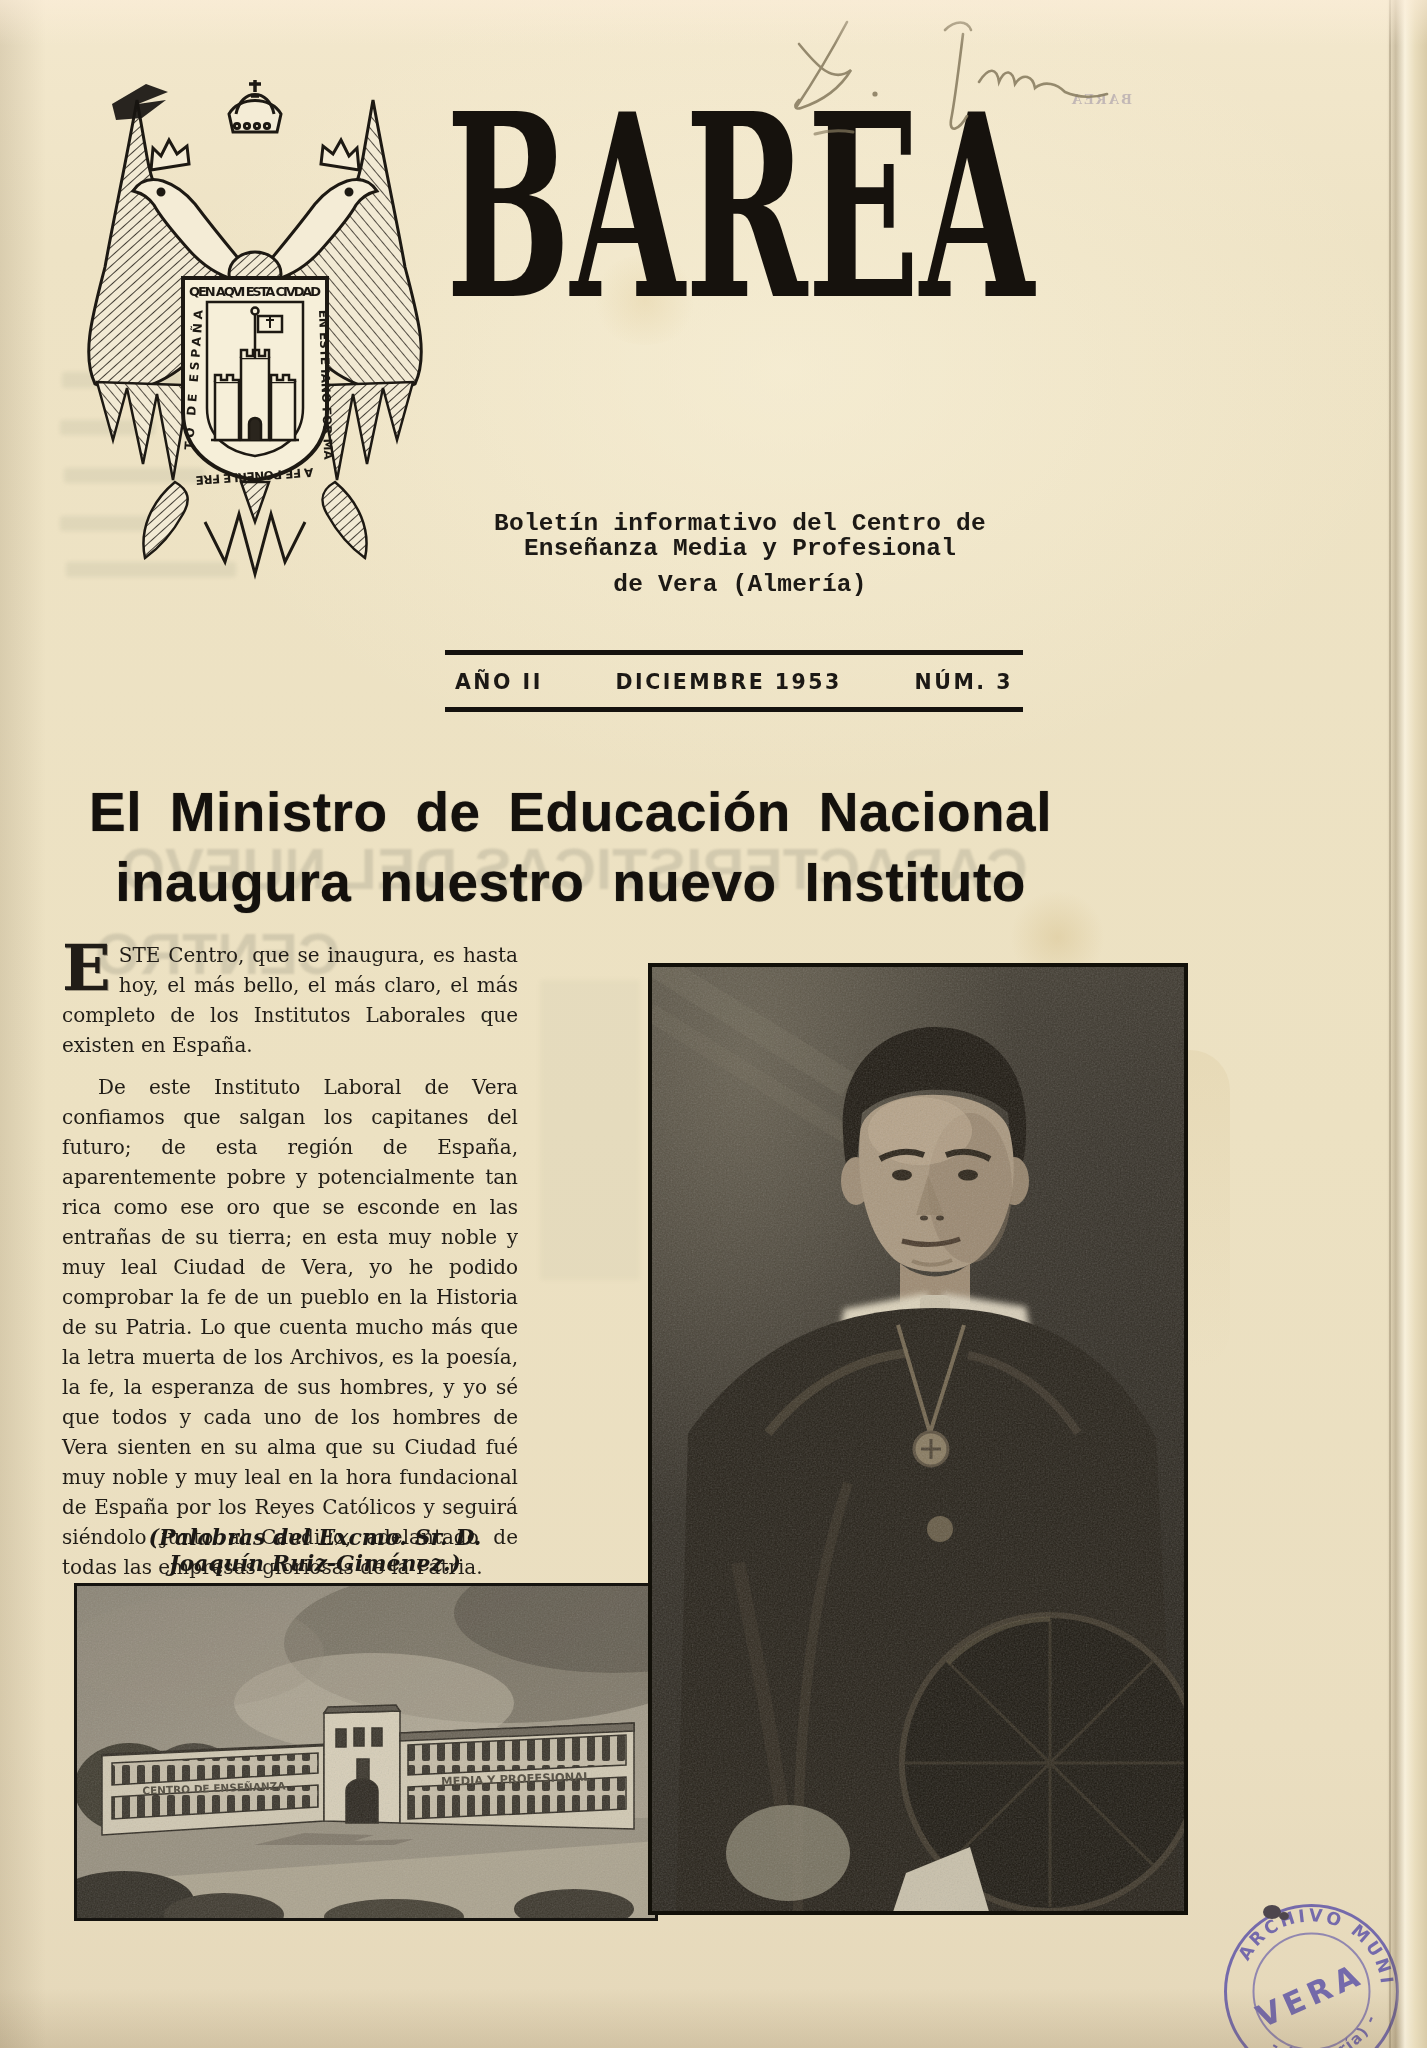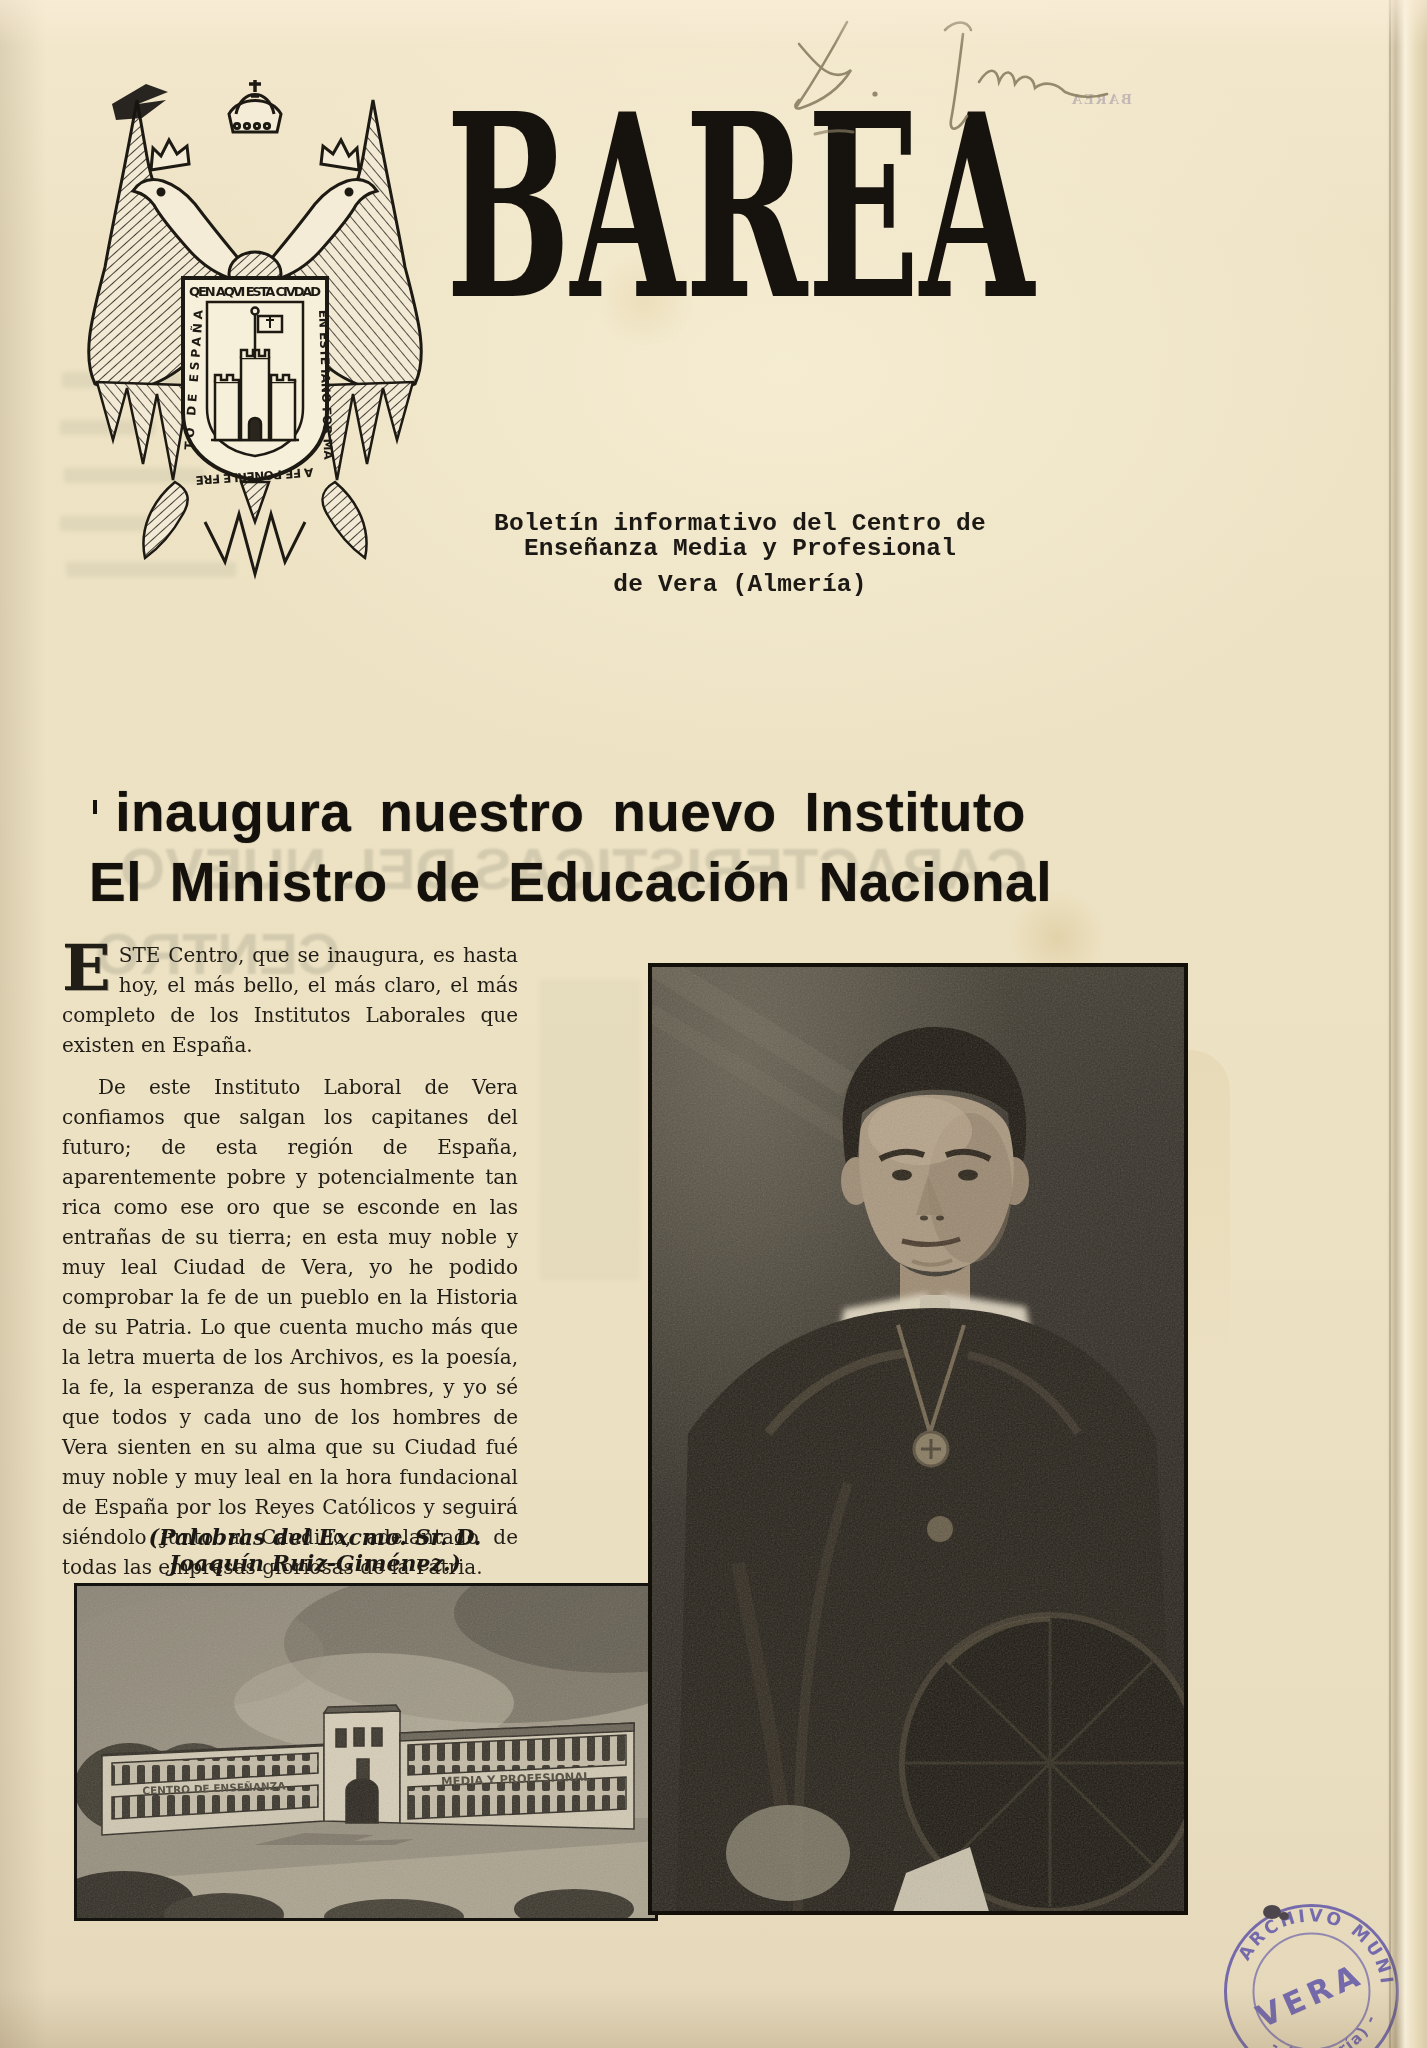--- a/index.html
+++ b/index.html
@@ -159,25 +159,30 @@
 
   <svg id="title-svg" class="abs" style="left:435px;top:58px;" width="610" height="290" viewBox="0 0 610 290">
     <text x="305" y="238" text-anchor="middle" font-family="DejaVu Serif" font-weight="bold" font-size="252" fill="#16120d" textLength="588" lengthAdjust="spacingAndGlyphs">BAREA</text>
   </svg>
 
   <div class="abs subtitle" style="left:440px;top:512px;">
     <div class="l1">Boletín informativo del Centro de Enseñanza Media y Profesional</div>
     <div class="l2">de Vera (Almería)</div>
   </div>
 
+  <div id="datebar" class="abs" style="left:445px;top:650px;">
+    <span>AÑO II</span>
+    <span>DICIEMBRE 1953</span>
+    <span>NÚM. 3</span>
+  </div>
 
   <div class="abs tick" style="left:93px;top:800px;width:4px;height:14px;"></div>
   <div id="headline" class="abs" style="left:68px;top:778px;">
+    <div class="hl">El Ministro de Educación Nacional</div>
     <div class="hl">inaugura nuestro nuevo Instituto</div>
-    <div class="hl">El Ministro de Educación Nacional</div>
   </div>
 
   <div id="article" class="abs" style="left:62px;top:940px;">
     <p class="p1"><span class="dropcap">E</span><span>STE Centro, que se inaugura, es hasta hoy, el más bello, el más claro, el más completo de los Institutos Laborales que existen en España.</span></p>
     <p class="p2">De este Instituto Laboral de Vera confiamos que salgan los capitanes del futuro; de esta región de España, aparentemente pobre y potencialmente tan rica como ese oro que se esconde en las entrañas de su tierra; en esta muy noble y muy leal Ciudad de Vera, yo he podido comprobar la fe de un pueblo en la Historia de su Patria. Lo que cuenta mucho más que la letra muerta de los Archivos, es la poesía, la fe, la esperanza de sus hombres, y yo sé que todos y cada uno de los hombres de Vera sienten en su alma que su Ciudad fué muy noble y muy leal en la hora fundacional de España por los Reyes Católicos y seguirá siéndolo junto al Caudillo, adelantado de todas las empresas gloriosas de la Patria.</p>
   </div>
   <div id="attribution" class="abs" style="left:62px;top:1524px;">(Palabras del Excmo. Sr. D. Joaquín Ruiz-Giménez.)</div>
 
   <svg class="abs photo" style="left:74px;top:1583px;" width="584" height="338" viewBox="0 0 584 338">
     <defs>

